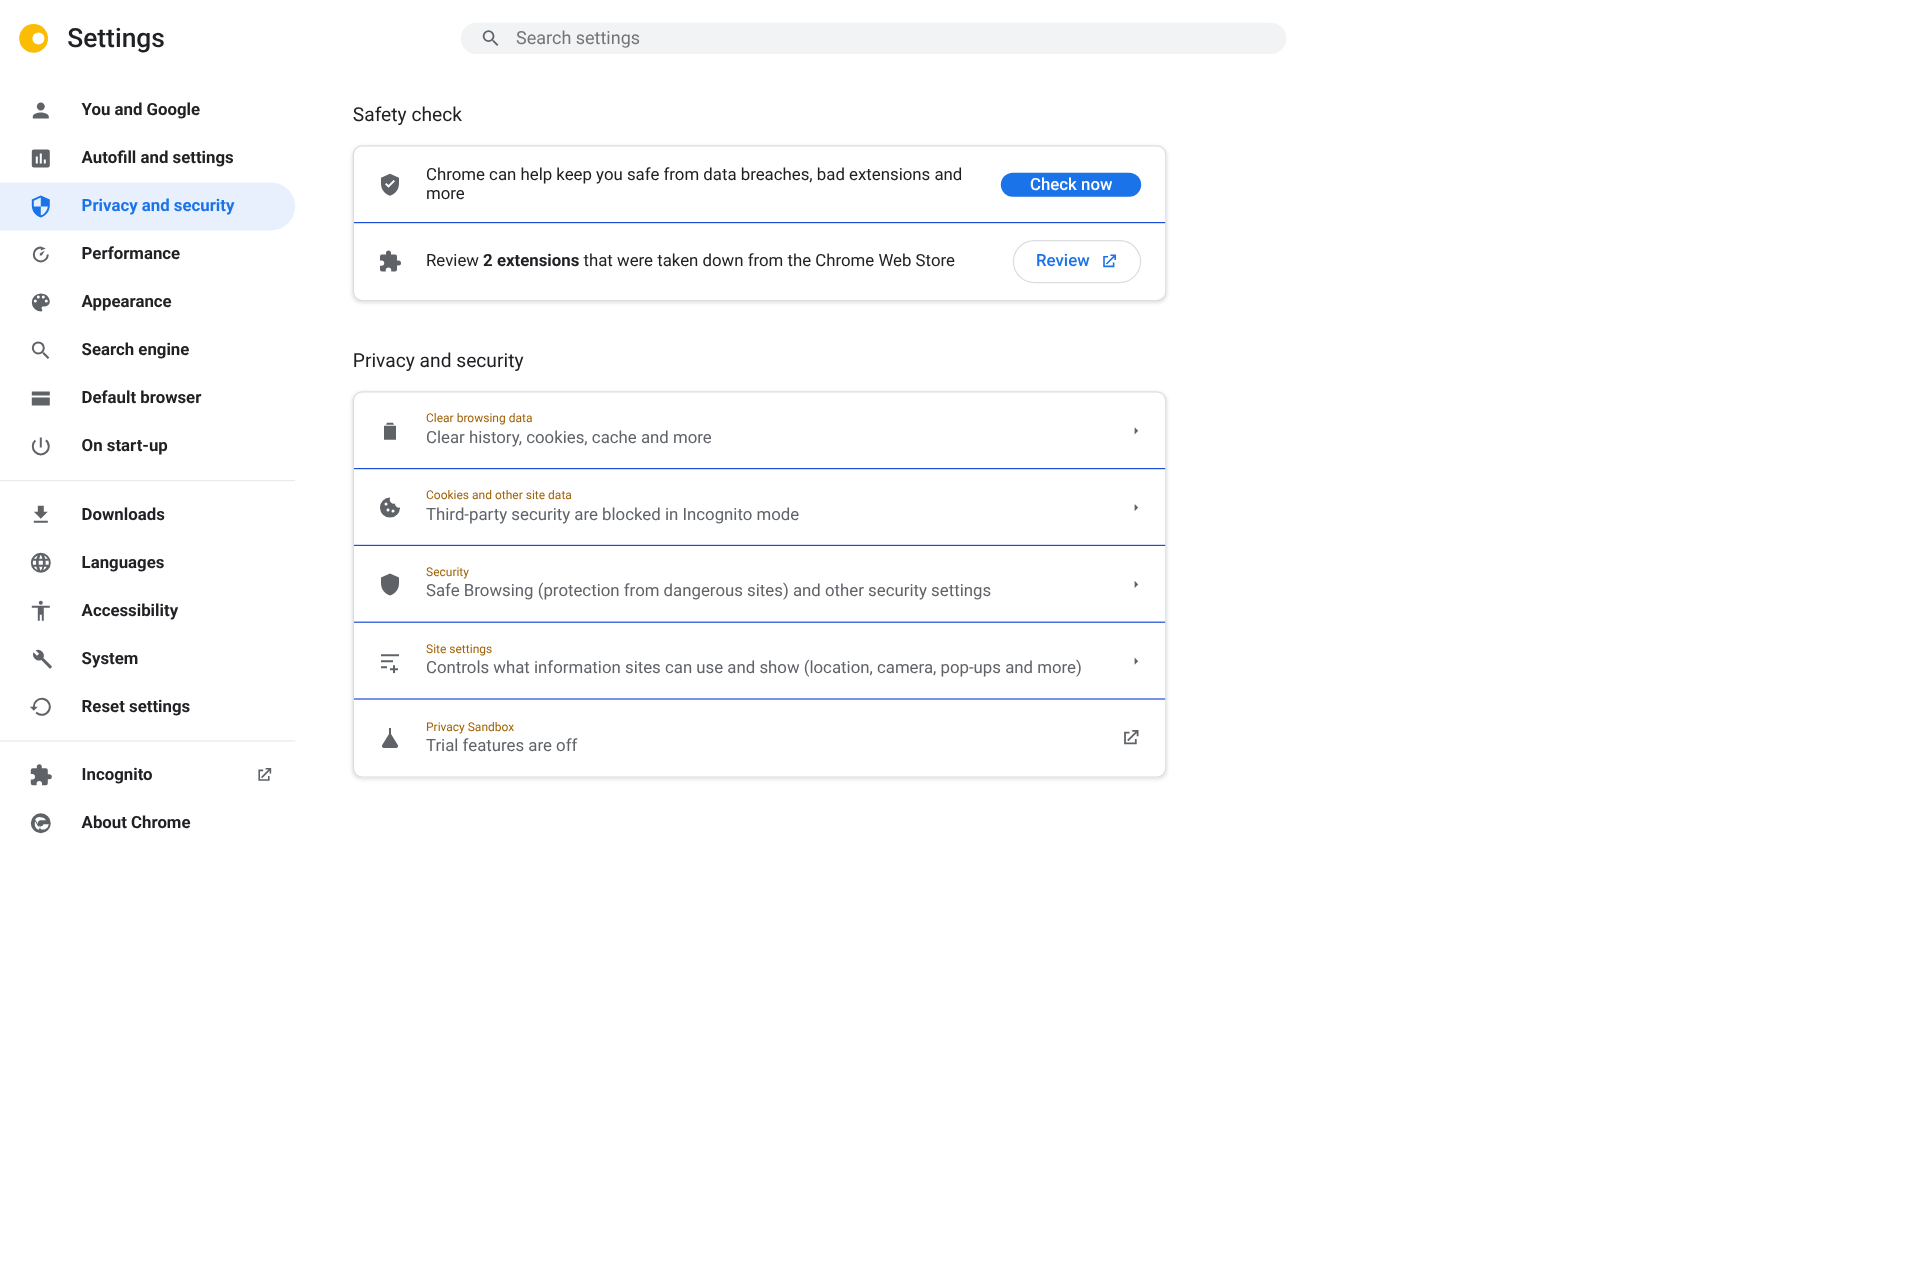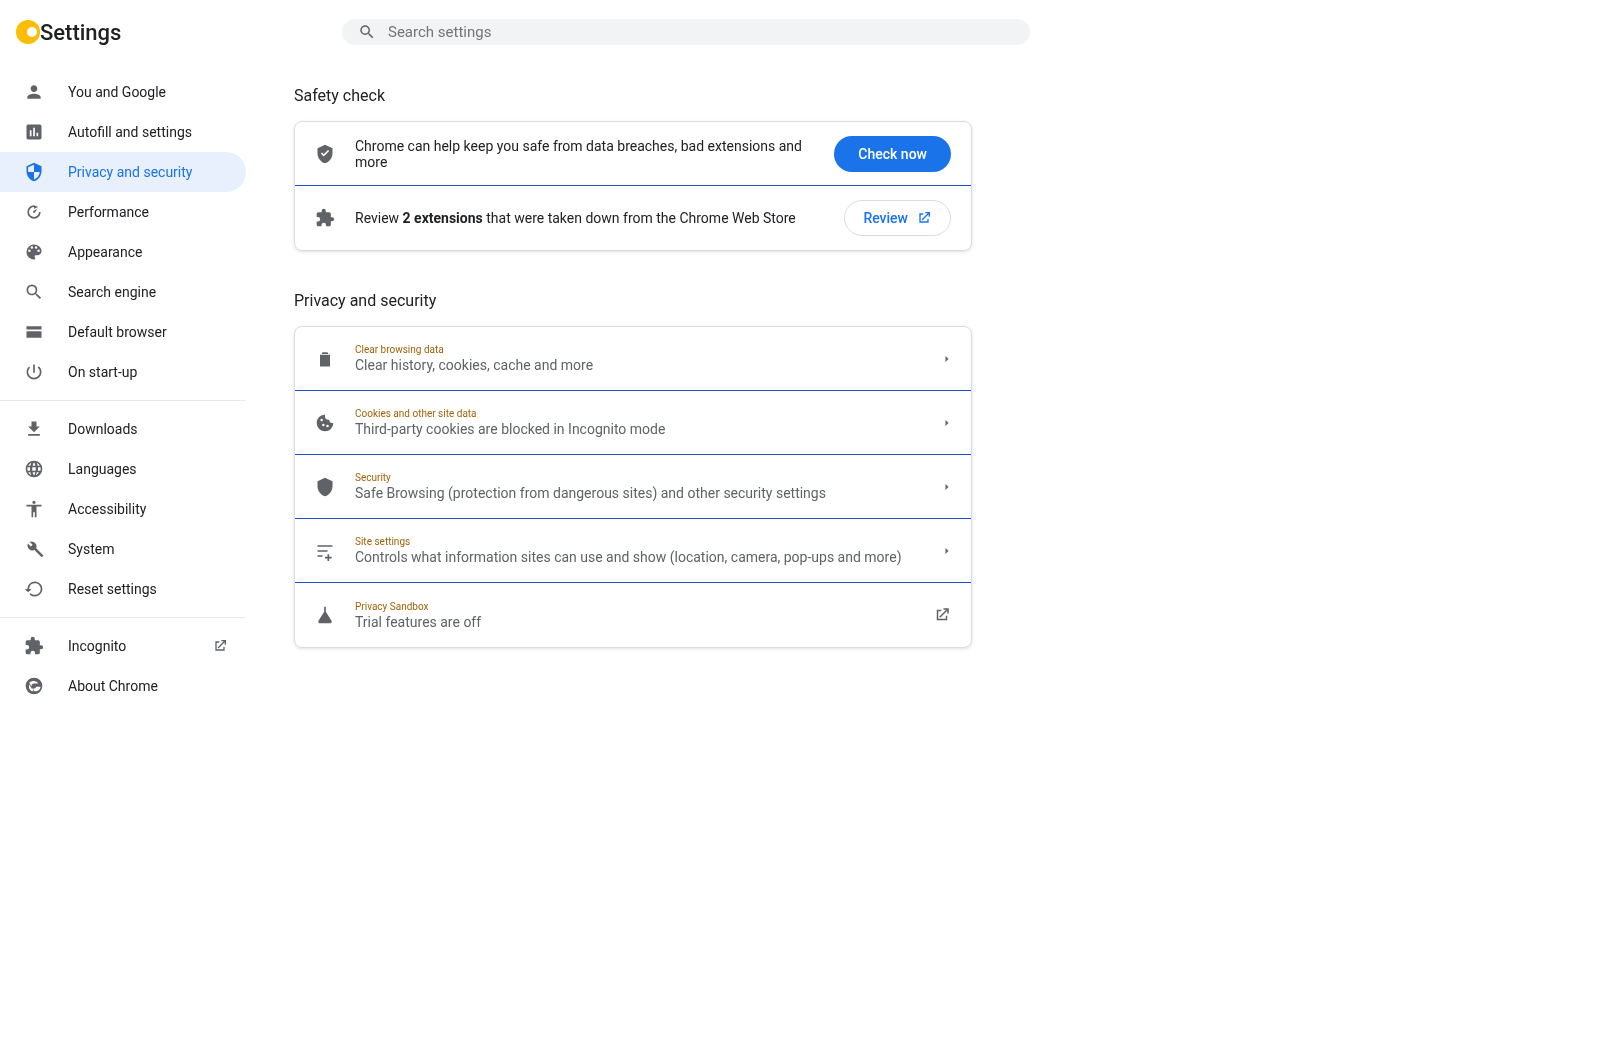--- a/index.html
+++ b/index.html
@@ -1,51 +1,51 @@
 <!DOCTYPE html>
 <html><head>
   <meta charset="utf-8">
   <style>
     * { margin: 0; padding: 0; box-sizing: border-box; font-family: "Google Sans", Roboto, Arial, sans-serif; }
     body { background: #fff; color: #202124; width: 1600px; height: 1052px; overflow: hidden; }
 
     .header { height: 64px; display: flex; align-items: center; padding-left: 16px; }
-    .logo-wrap { display: flex; align-items: center; gap: 0; width: 326px; }
+    .logo-wrap { display: flex; align-items: center; gap: 16px; width: 368px; }
     .logo-icon { width: 24px; height: 24px; background: #fbbc04; border-radius: 50%; position: relative; }
     .logo-icon::after { content: ''; position: absolute; width: 10px; height: 10px; background: #fff; border-radius: 50%; top: 7px; right: 3px; }
     .app-title { font-size: 22px; font-weight: 500; color: #202124; }
     .search-wrap { flex: 0 0 688px; }
     .search-box { display: flex; align-items: center; height: 26px; background: #f1f3f4; border-radius: 46px; padding: 0 16px; gap: 12px; }
     .search-box svg { width: 18px; height: 18px; fill: #5f6368; }
     .search-input { border: none; background: transparent; outline: none; font-size: 15px; color: #5f6368; flex: 1; }
 
     .container { display: flex; }
 
     .sidebar { width: 246px; padding-top: 8px; }
     .divider { border-top: 1px solid #e8eaed; margin: 8px 0 8px 0; }
-    .side-item { display: flex; align-items: center; height: 40px; padding-left: 24px; gap: 24px; border-radius: 0 20px 20px 0; cursor: pointer; font-size: 14px; font-weight: 400; color: #202124; }
+    .side-item { display: flex; align-items: center; height: 40px; padding-left: 24px; gap: 24px; border-radius: 0 20px 20px 0; cursor: pointer; font-size: 14px; font-weight: 700; color: #202124; }
     .side-item svg { width: 20px; height: 20px; fill: #5f6368; flex-shrink: 0; }
     .side-item .open-icon { margin-left: auto; margin-right: 18px; width: 16px; height: 16px; fill: #5f6368; }
     .side-item.active { background: #e8f0fe; color: #1a73e8; }
     .side-item.active svg { fill: #1a73e8; }
 
     .content { margin-left: 48px; width: 678px; padding-top: 22px; }
     .section-title { font-size: 16px; color: #202124; margin-bottom: 16px; font-weight: 400; }
 
     .card { border: 1px solid #dadce0; border-radius: 8px; margin-bottom: 40px; box-shadow: 0 1px 2px rgba(60,64,67,.08), 0 1px 3px 1px rgba(60,64,67,.06); }
     .row { display: flex; align-items: center; min-height: 64px; padding: 0 20px; border-bottom: 1px solid #1d4ed8; }
     .row:last-child { border-bottom: none; }
     .row-icon { width: 20px; height: 20px; fill: #5f6368; flex-shrink: 0; margin-right: 20px; }
     .row-text { flex: 1; font-size: 14px; }
     .row-text .title { color: #a16207; font-size: 10px; }
     .row-text .sub { color: #5f6368; font-size: 14px; margin-top: 2px; }
     .chev { width: 8px; height: 8px; fill: #5f6368; }
     .open-ext { width: 18px; height: 18px; fill: #5f6368; }
 
-    .btn-primary { background: #1a73e8; color: #fff; border: none; border-radius: 18px; height: 36px; padding: 0 24px; font-size: 14px; font-weight: 500; cursor: pointer; }
+    .btn-primary { background: #1a73e8; color: #fff; border: none; border-radius: 18px; height: 20px; padding: 0 24px; font-size: 14px; font-weight: 500; cursor: pointer; }
     .btn-outline { background: #fff; color: #1a73e8; border: 1px solid #dadce0; border-radius: 18px; height: 36px; padding: 0 18px; font-size: 14px; font-weight: 500; cursor: pointer; display: inline-flex; align-items: center; gap: 8px; }
     .btn-outline svg { width: 16px; height: 16px; fill: #1a73e8; }
   </style>
 </head>
 <body>
 
 <svg width="0" height="0" style="position:absolute">
   <defs>
     <g id="i-person">
         <path d="M12 12c2.21 0 4-1.79 4-4s-1.79-4-4-4-4 1.79-4 4 1.79 4 4 4zm0 2c-2.67 0-8 1.34-8 4v2h16v-2c0-2.66-5.33-4-8-4z"></path>
@@ -273,21 +273,21 @@
           <svg class="chev" viewBox="0 0 12 16">
             <use href="#i-chev"></use>
           </svg>
         </div>
         <div class="row">
           <svg class="row-icon" viewBox="0 0 24 24">
             <use href="#i-cookie"></use>
           </svg>
           <div class="row-text">
             <div class="title">Cookies and other site data</div>
-            <div class="sub">Third-party cookies are blocked in Incognito mode</div>
+            <div class="sub">Third-party security are blocked in Incognito mode</div>
           </div>
           <svg class="chev" viewBox="0 0 12 16">
             <use href="#i-chev"></use>
           </svg>
         </div>
         <div class="row">
           <svg class="row-icon" viewBox="0 0 24 24">
             <use href="#i-shield2"></use>
           </svg>
           <div class="row-text">

